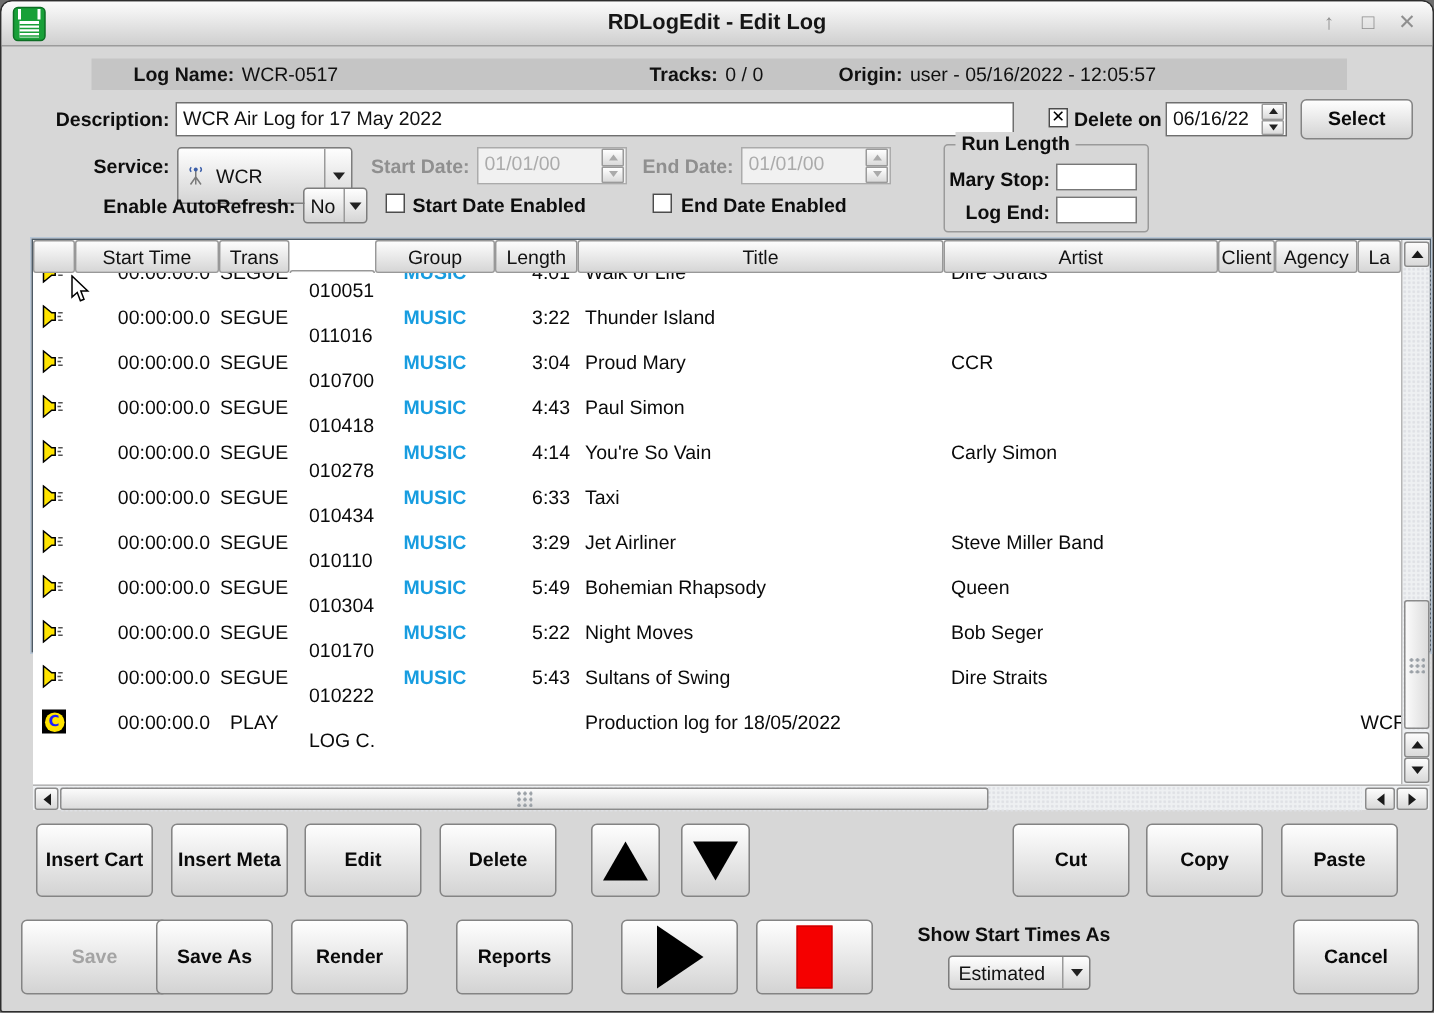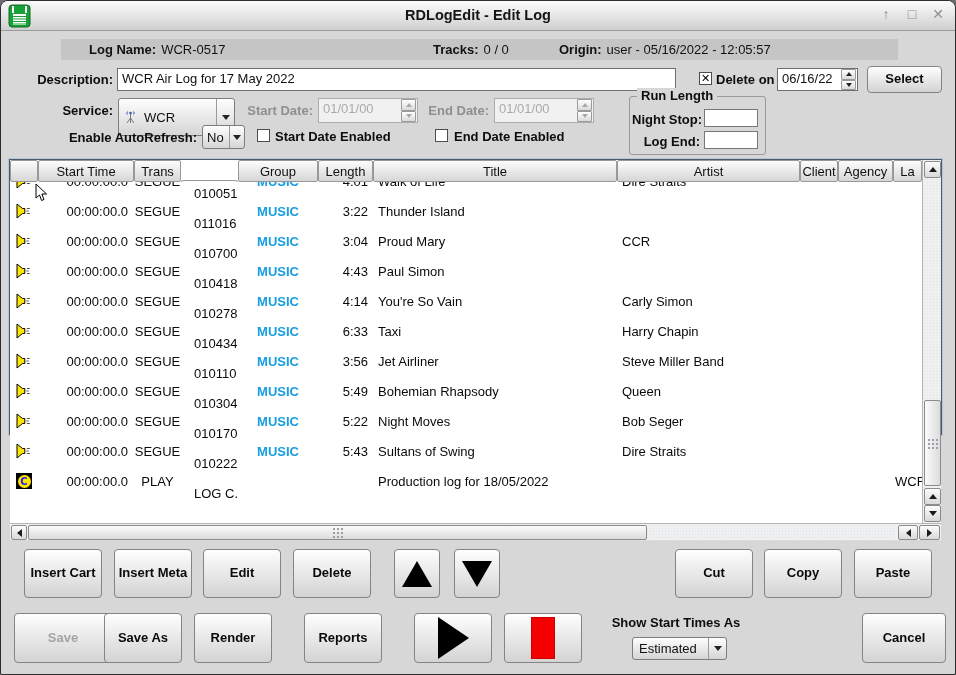--- a/index.html
+++ b/index.html
@@ -36,21 +36,21 @@
   .combo { position:absolute; border:1px solid #7d7d7d; border-radius:3px; background:linear-gradient(#fefefe,#d5d5d5); display:flex; align-items:center; overflow:hidden; }
   .ctext { flex:1; padding-left:6px; font-size:13px; color:#111; white-space:nowrap; }
   .carr { width:18px; align-self:stretch; border-left:1px solid #9a9a9a; display:flex; align-items:center; justify-content:center; }
   .c-dn { width:0; height:0; border-left:4px solid transparent; border-right:4px solid transparent; border-top:5px solid #222; }
 
   .group { position:absolute; border:1px solid #9a9a9a; border-radius:3px; }
   .legend { position:absolute; top:-9px; left:7px; background:#d7d7d7; padding:0 4px; font-weight:bold; font-size:13px; color:#0d0d0d; }
   .minifield { position:absolute; background:#fff; border:1px solid #777; }
 
   
-  .logtable { position:absolute; left:8px; top:158px; width:933px; height:276px; background:#fff; border:1px solid #4e5b66; box-shadow:0 0 0 1px #b7c6d6; }
+  .logtable { position:absolute; left:20px; top:158px; width:933px; height:276px; background:#fff; border:1px solid #4e5b66; box-shadow:0 0 0 1px #b7c6d6; }
   .thead { position:absolute; left:0; top:0; height:22px; display:flex; }
   .hcell { flex:none; height:22px; border:1px solid #989898; background:linear-gradient(#fdfdfd,#d6d6d6); display:flex; align-items:center; justify-content:center; font-size:13px; color:#111; border-radius:2px; overflow:hidden; white-space:nowrap; }
   .tviewport { position:absolute; left:0; top:22px; width:912px; height:341px; overflow:hidden; background:#fff; }
   .tbody { position:absolute; left:0; top:-16px; }
   .trow { display:flex; height:30px; align-items:center; }
   .tcell { flex:none; font-size:13px; color:#0a0a0a; white-space:nowrap; overflow:hidden; }
   .k-icon { display:flex; align-items:center; justify-content:center; height:100%; }
   .k-start_time { text-align:right; padding-right:6px; }
   .k-trans { text-align:center; }
   .k-cart { padding-left:13px;margin-top:24px; }
@@ -155,21 +155,21 @@
     <div class="sb">
         <i class="t-up"></i>
       </div>
     <div class="sb">
         <i class="t-dn"></i>
       </div>
   </div>
 
   <div class="group" style="left:628px;top:95px;width:137px;height:59px">
     <span class="legend">Run Length</span>
-    <div class="lbl r" style="left:2px;top:15px;width:68px">Night Stop:</div>
+    <div class="lbl r" style="left:2px;top:15px;width:68px">Mary Stop:</div>
     <div class="minifield" style="left:74px;top:12px;width:54px;height:18px"></div>
     <div class="lbl r" style="left:2px;top:37px;width:68px">Log End:</div>
     <div class="minifield" style="left:74px;top:34px;width:54px;height:18px"></div>
   </div>
 
   <div class="lbl r" style="left:0;top:129px;width:196px">Enable AutoRefresh:</div>
   <div class="combo" style="left:201px;top:124px;width:43px;height:24px">
     <span class="ctext" style="padding-left:4px">No</span>
     <span class="carr" style="width:15px">
         <i class="c-dn"></i>
@@ -290,37 +290,36 @@
                 <path d="M1 1 L6.5 5.5 H8.8 V10.5 H6.5 L1 15 Z" fill="#ffe400" stroke="#000"></path>
                 <path d="M10.8 5.5 h3 M10.3 8 h2.4 M10.8 10.5 h3" stroke="#555"></path>
               </svg>
             </div>
             <div class="tcell k-start_time" style="width: 96px;">00:00:00.0</div>
             <div class="tcell k-trans" style="width: 47px;">SEGUE</div>
             <div class="tcell k-cart" style="width: 57px;">010434</div>
             <div class="tcell k-group" style="width: 80px; color: rgb(24, 157, 224); font-weight: bold;">MUSIC</div>
             <div class="tcell k-length" style="width: 55px;">6:33</div>
             <div class="tcell k-title" style="width: 244px;">Taxi</div>
-            <div class="tcell k-artist" style="width: 183px;">Harry Chapin</div>
             <div class="tcell k-client" style="width: 38px;"></div>
             <div class="tcell k-agency" style="width: 55px;"></div>
             <div class="tcell k-label" style="width: 29px;"></div>
           </div>
           <div class="trow">
             <div class="tcell k-icon" style="width: 28px;">
               <svg width="16" height="16" viewBox="0 0 16 16">
                 <path d="M1 1 L6.5 5.5 H8.8 V10.5 H6.5 L1 15 Z" fill="#ffe400" stroke="#000"></path>
                 <path d="M10.8 5.5 h3 M10.3 8 h2.4 M10.8 10.5 h3" stroke="#555"></path>
               </svg>
             </div>
             <div class="tcell k-start_time" style="width: 96px;">00:00:00.0</div>
             <div class="tcell k-trans" style="width: 47px;">SEGUE</div>
             <div class="tcell k-cart" style="width: 57px;">010110</div>
             <div class="tcell k-group" style="width: 80px; color: rgb(24, 157, 224); font-weight: bold;">MUSIC</div>
-            <div class="tcell k-length" style="width: 55px;">3:56</div>
+            <div class="tcell k-length" style="width: 55px;">3:29</div>
             <div class="tcell k-title" style="width: 244px;">Jet Airliner</div>
             <div class="tcell k-artist" style="width: 183px;">Steve Miller Band</div>
             <div class="tcell k-client" style="width: 38px;"></div>
             <div class="tcell k-agency" style="width: 55px;"></div>
             <div class="tcell k-label" style="width: 29px;"></div>
           </div>
           <div class="trow">
             <div class="tcell k-icon" style="width: 28px;">
               <svg width="16" height="16" viewBox="0 0 16 16">
                 <path d="M1 1 L6.5 5.5 H8.8 V10.5 H6.5 L1 15 Z" fill="#ffe400" stroke="#000"></path>

